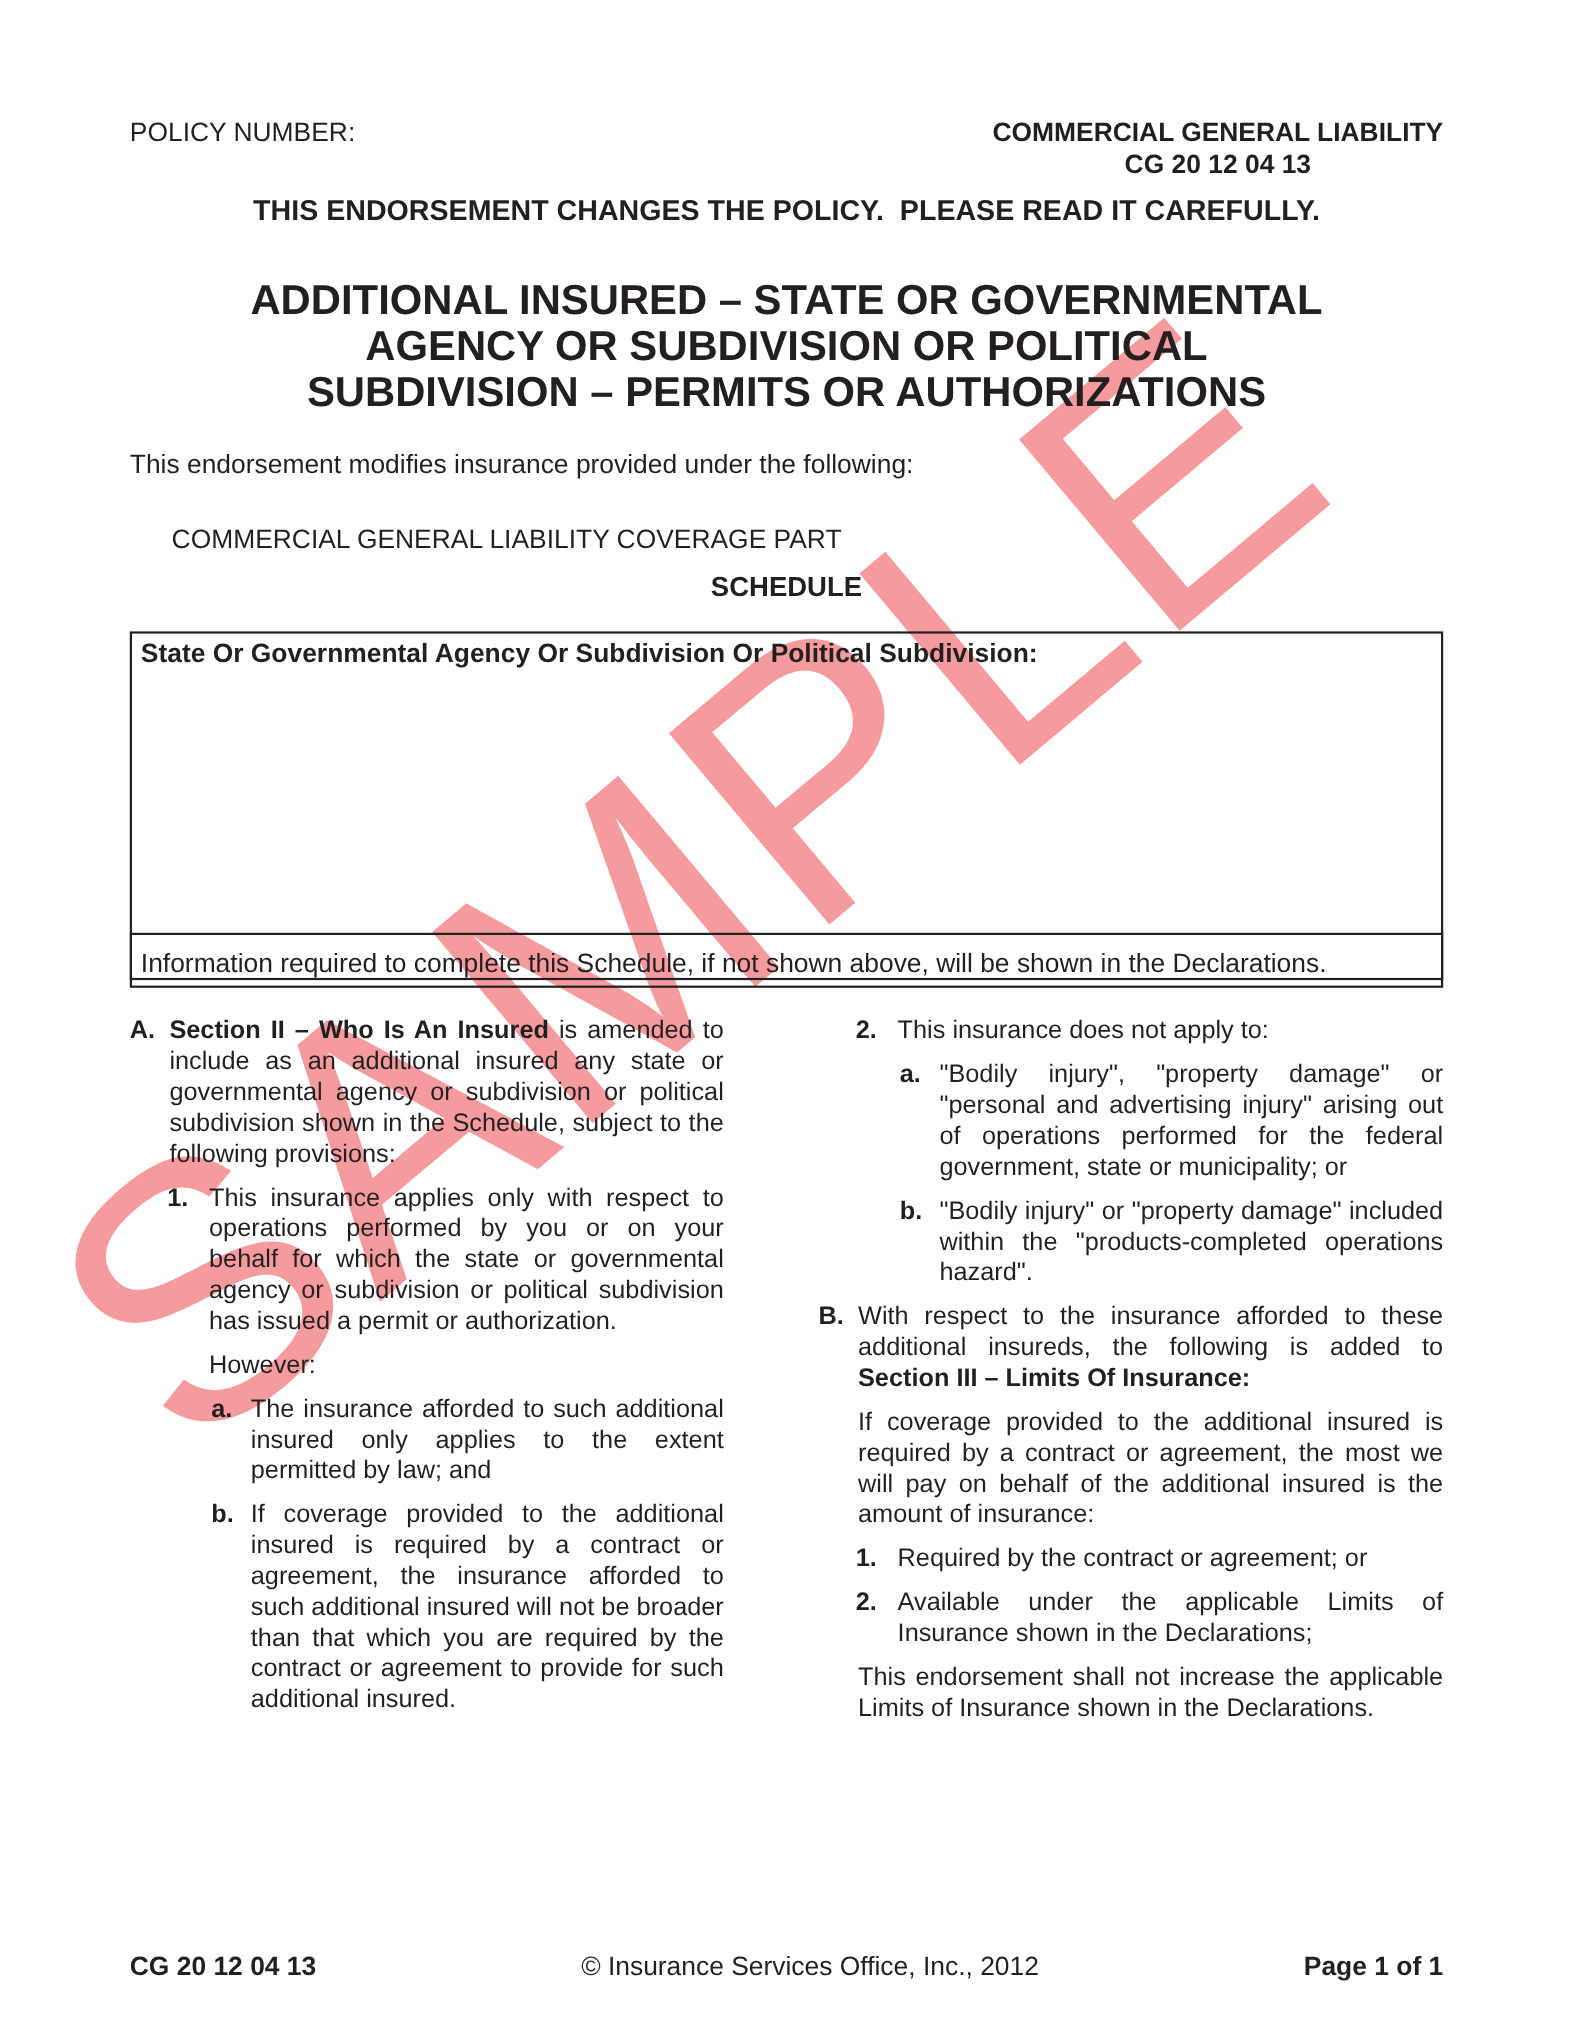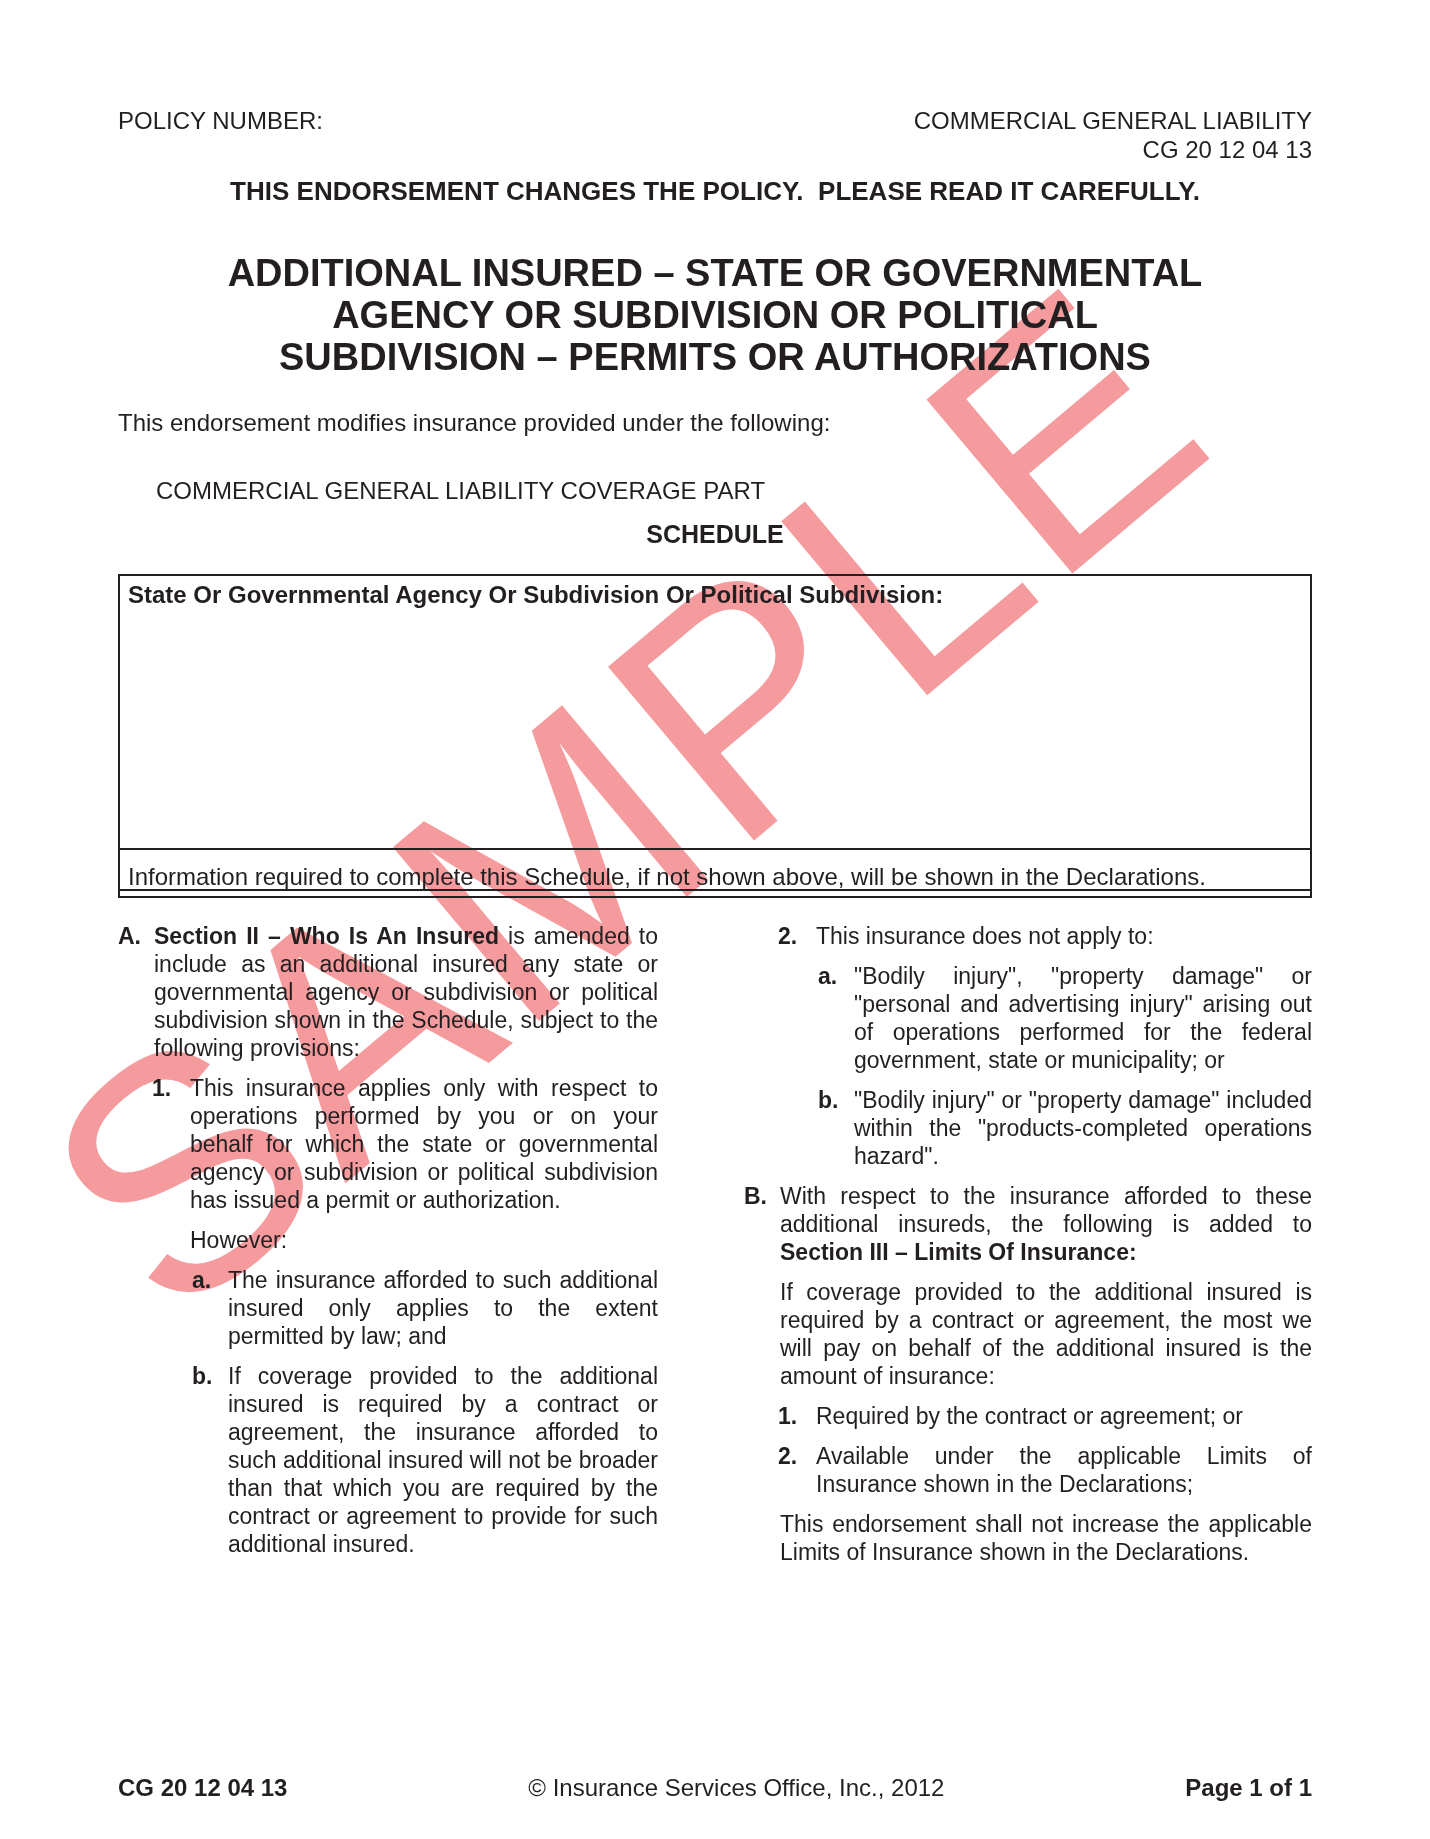--- a/index.html
+++ b/index.html
@@ -22,21 +22,21 @@
     font-size: 330px;
     font-weight: normal;
     letter-spacing: 6px;
     white-space: nowrap;
     z-index: 0;
     user-select: none;
   }
 
   
   .header-row { top: 106px; display: flex; justify-content: space-between; align-items: flex-start; font-size: 24px; }
-  .header-right { text-align: right; font-weight: normal; line-height: 29px; }
+  .header-right { text-align: center; font-weight: bold; line-height: 29px; }
   .policy-number { font-weight: normal; line-height: 29px; }
 
   .notice {
     top: 176px; text-align: center; font-weight: bold; font-size: 26px;
     white-space: pre-wrap;
   }
   .doc-title {
     top: 252px; text-align: center; font-weight: bold;
     font-size: 38px; line-height: 42px;
   }

